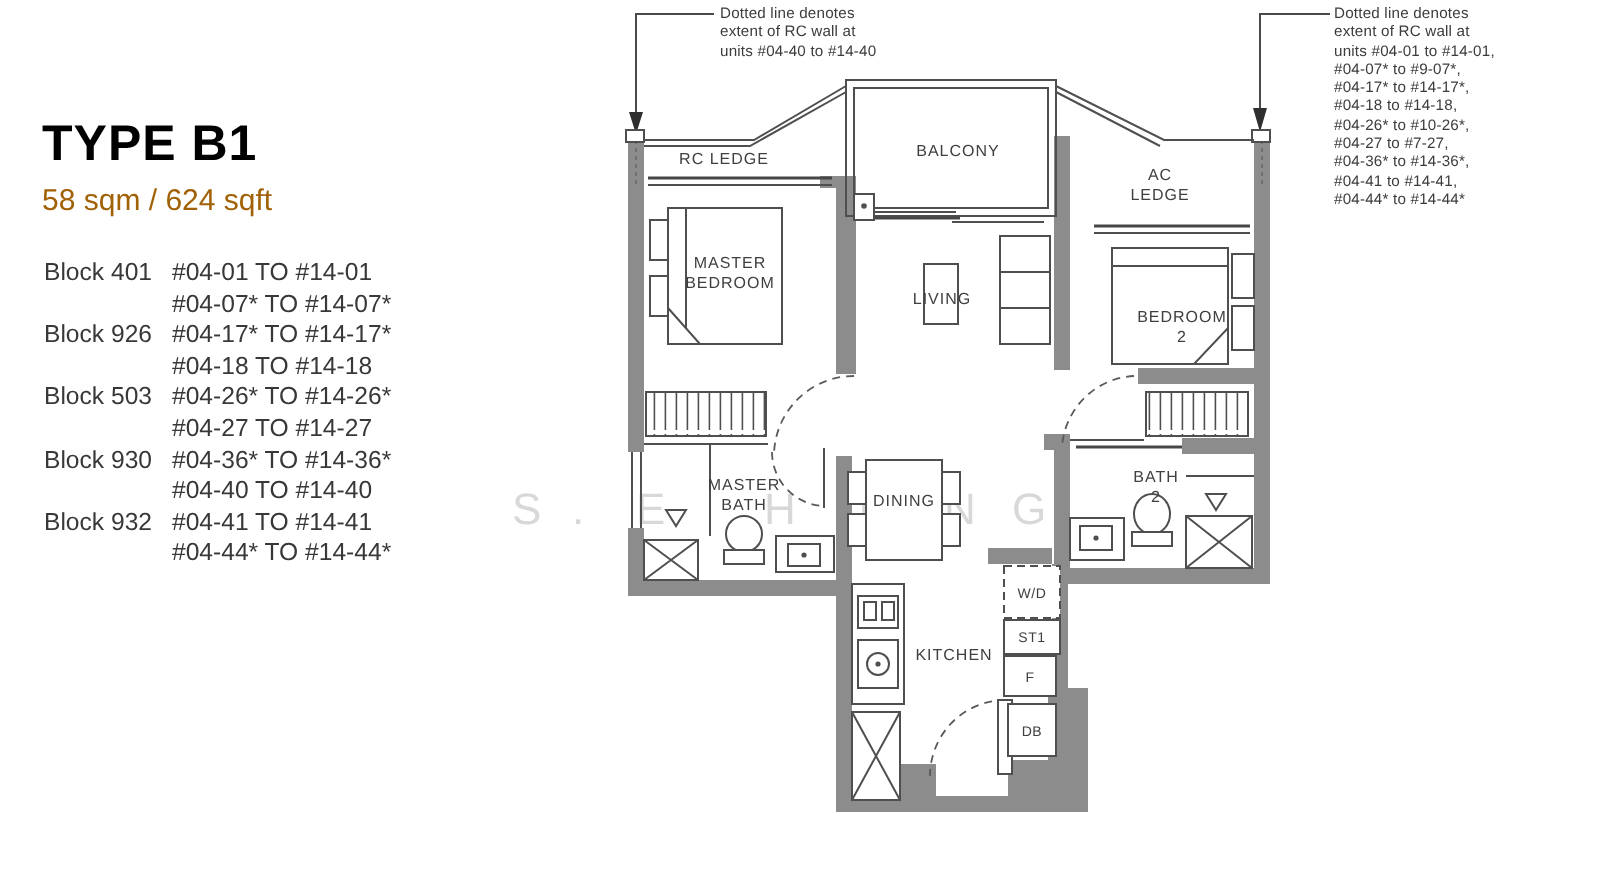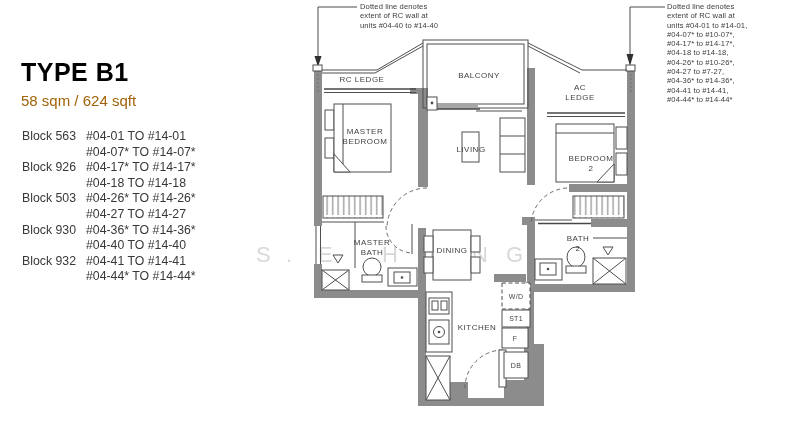--- a/index.html
+++ b/index.html
@@ -43,21 +43,21 @@
 </head>
 <body>
 
 <div class="stage">
 
   <div class="title">TYPE B1</div>
   <div class="area">58 sqm / 624 sqft</div>
 
   <div class="schedule">
     <div class="sched-row">
-        <span class="blk">Block 563</span>
+        <span class="blk">Block 401</span>
         <span>#04-01 TO #14-01</span>
       </div>
     <div class="sched-row">
         <span class="blk"></span>
         <span>#04-07* TO #14-07*</span>
       </div>
     <div class="sched-row">
         <span class="blk">Block 926</span>
         <span>#04-17* TO #14-17*</span>
       </div>
@@ -93,21 +93,21 @@
 
   <div class="anno anno-left">
     <div>Dotted line denotes</div>
     <div>extent of RC wall at</div>
     <div>units #04-40 to #14-40</div>
   </div>
   <div class="anno anno-right">
     <div>Dotted line denotes</div>
     <div>extent of RC wall at</div>
     <div>units #04-01 to #14-01,</div>
-    <div>#04-07* to #10-07*,</div>
+    <div>#04-07* to #9-07*,</div>
     <div>#04-17* to #14-17*,</div>
     <div>#04-18 to #14-18,</div>
     <div>#04-26* to #10-26*,</div>
     <div>#04-27 to #7-27,</div>
     <div>#04-36* to #14-36*,</div>
     <div>#04-41 to #14-41,</div>
     <div>#04-44* to #14-44*</div>
   </div>
 
   <span class="wm" style="left:256px">S</span>

